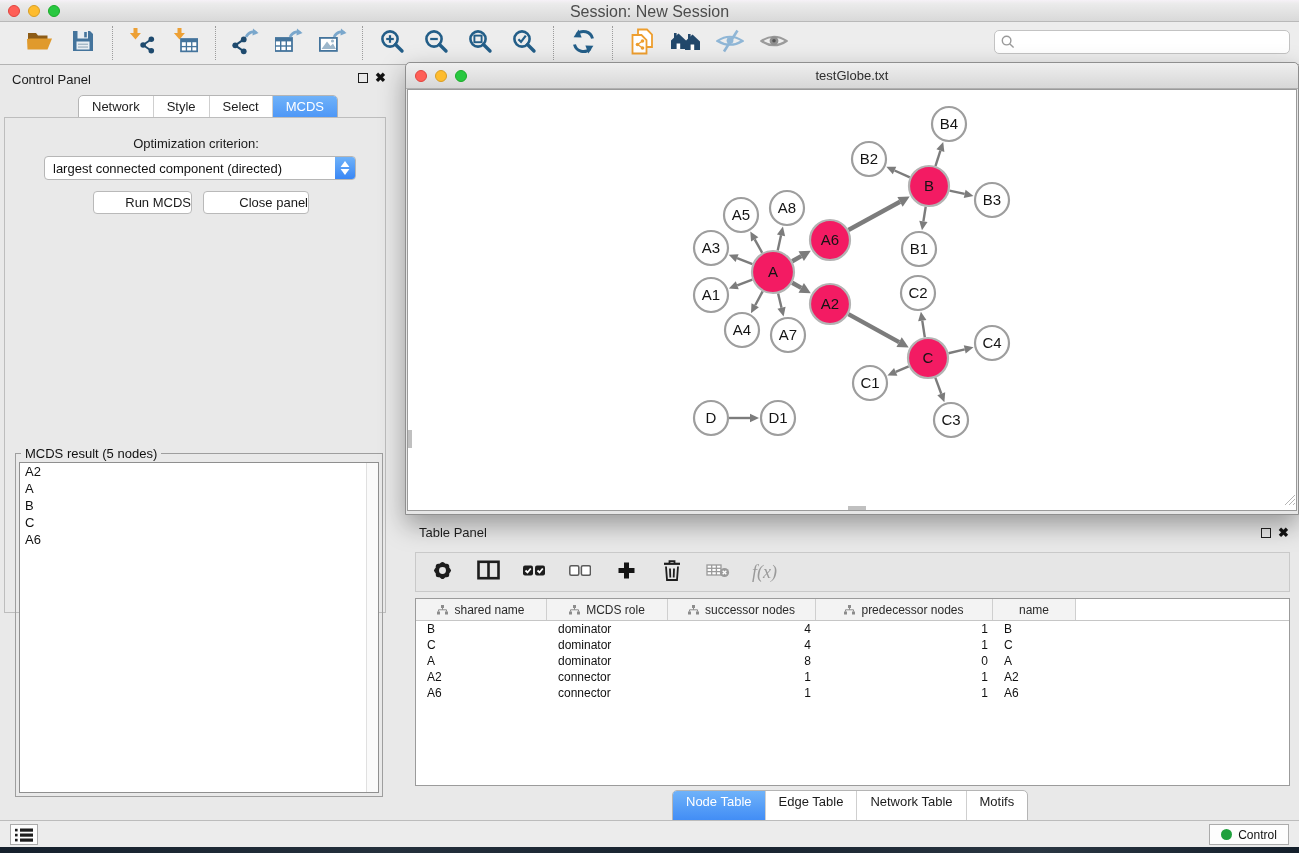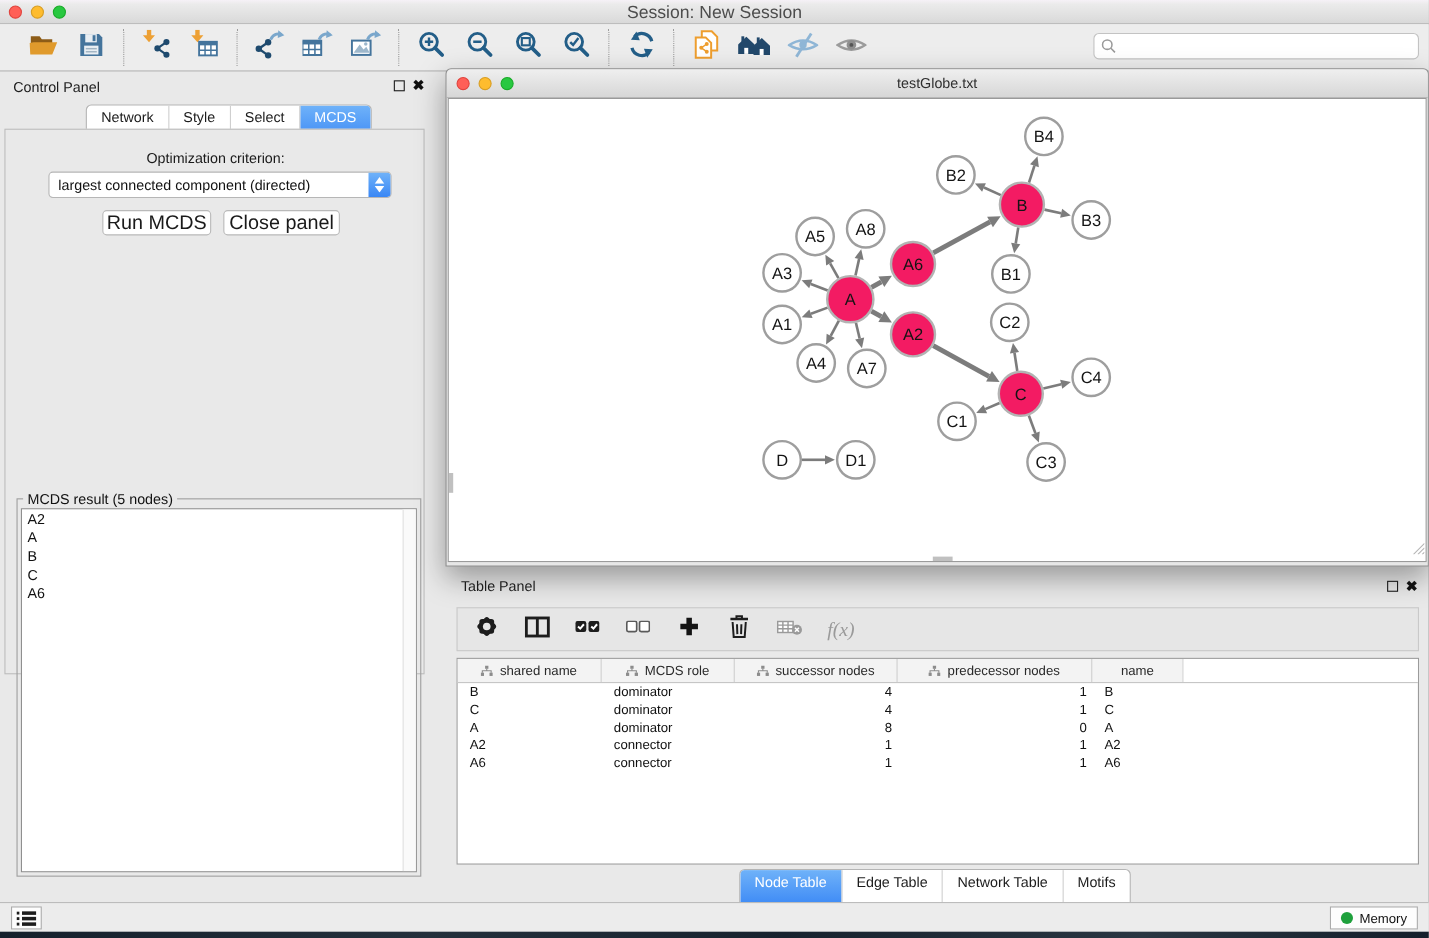--- a/index.html
+++ b/index.html
@@ -46,21 +46,21 @@
   .cp-box { position:absolute; left:4px; top:117px; width:382px; height:496px;
     border:1px solid #bdbdbd; background:#e9e9e9; }
   .opt-label { position:absolute; left:0; width:382px; top:18px; text-align:center; font-size:13px; color:#1a1a1a; }
   .dropdown { position:absolute; left:39px; top:38px; width:312px; height:24px; background:#fff;
     border:1px solid #b6b6b6; border-radius:4px; display:flex; align-items:center; }
   .dropdown .dd-text { flex:1; font-size:13px; color:#111; padding-left:8px; white-space:nowrap; }
   .dd-stepper { width:20px; height:22px; border-radius:0 3px 3px 0;
     background:linear-gradient(#6fb2f9,#3a87f5); display:flex; flex-direction:column;
     align-items:center; justify-content:center; gap:2px; }
   .btn { position:absolute; height:23px; background:#fff; border:1px solid #b9b9b9; border-radius:4px;
-    font-size:18px; color:#1a1a1a; text-align:center; line-height:21px; cursor:default; }
+    font-size:13px; color:#1a1a1a; text-align:right; line-height:21px; cursor:default; }
   .btn-run { left:88px; top:73px; width:99px; }
   .btn-closep { left:198px; top:73px; width:106px; }
 
   .result-fs { position:absolute; left:10px; top:335px; width:368px; height:344px;
     border:1px solid #9e9e9e; }
   .result-legend { position:absolute; left:5px; top:-8px; background:#e9e9e9; padding:0 4px;
     font-size:13px; color:#111; }
   .result-list { position:absolute; left:3px; top:8px; right:3px; bottom:3px; background:#fff;
     border:1px solid #8f8f8f; font-size:13px; color:#111; overflow:hidden; }
   .result-item { padding:1px 0 1px 5px; line-height:15px; }
@@ -748,17 +748,17 @@
             <rect x="5" y="0.5" width="13" height="3.2"></rect>
           <rect x="0" y="5.8" width="2.6" height="2.6"></rect>
             <rect x="5" y="5.5" width="13" height="3.2"></rect>
           <rect x="0" y="10.8" width="2.6" height="2.6"></rect>
             <rect x="5" y="10.5" width="13" height="3.2"></rect>
         </g>
       </svg>
     </div>
     <div class="mem-btn">
       <span class="mem-dot"></span>
-      <span>Memory</span>
+      <span>Control</span>
     </div>
   </div>
   <div class="desktop-strip"></div>
 </div>
 
 </body></html>

